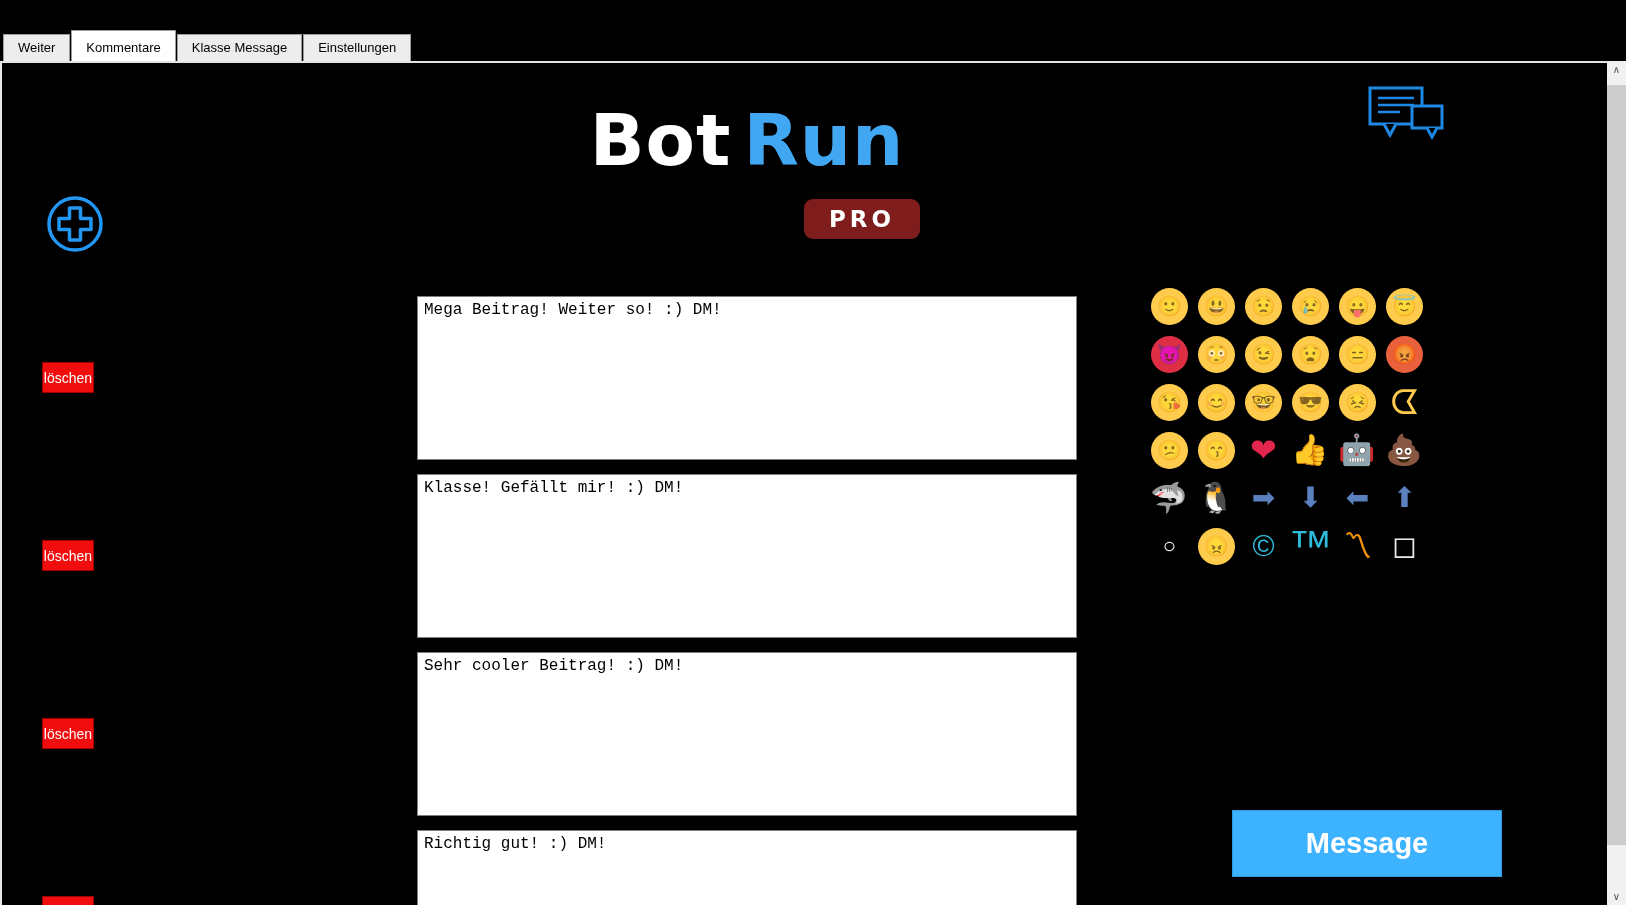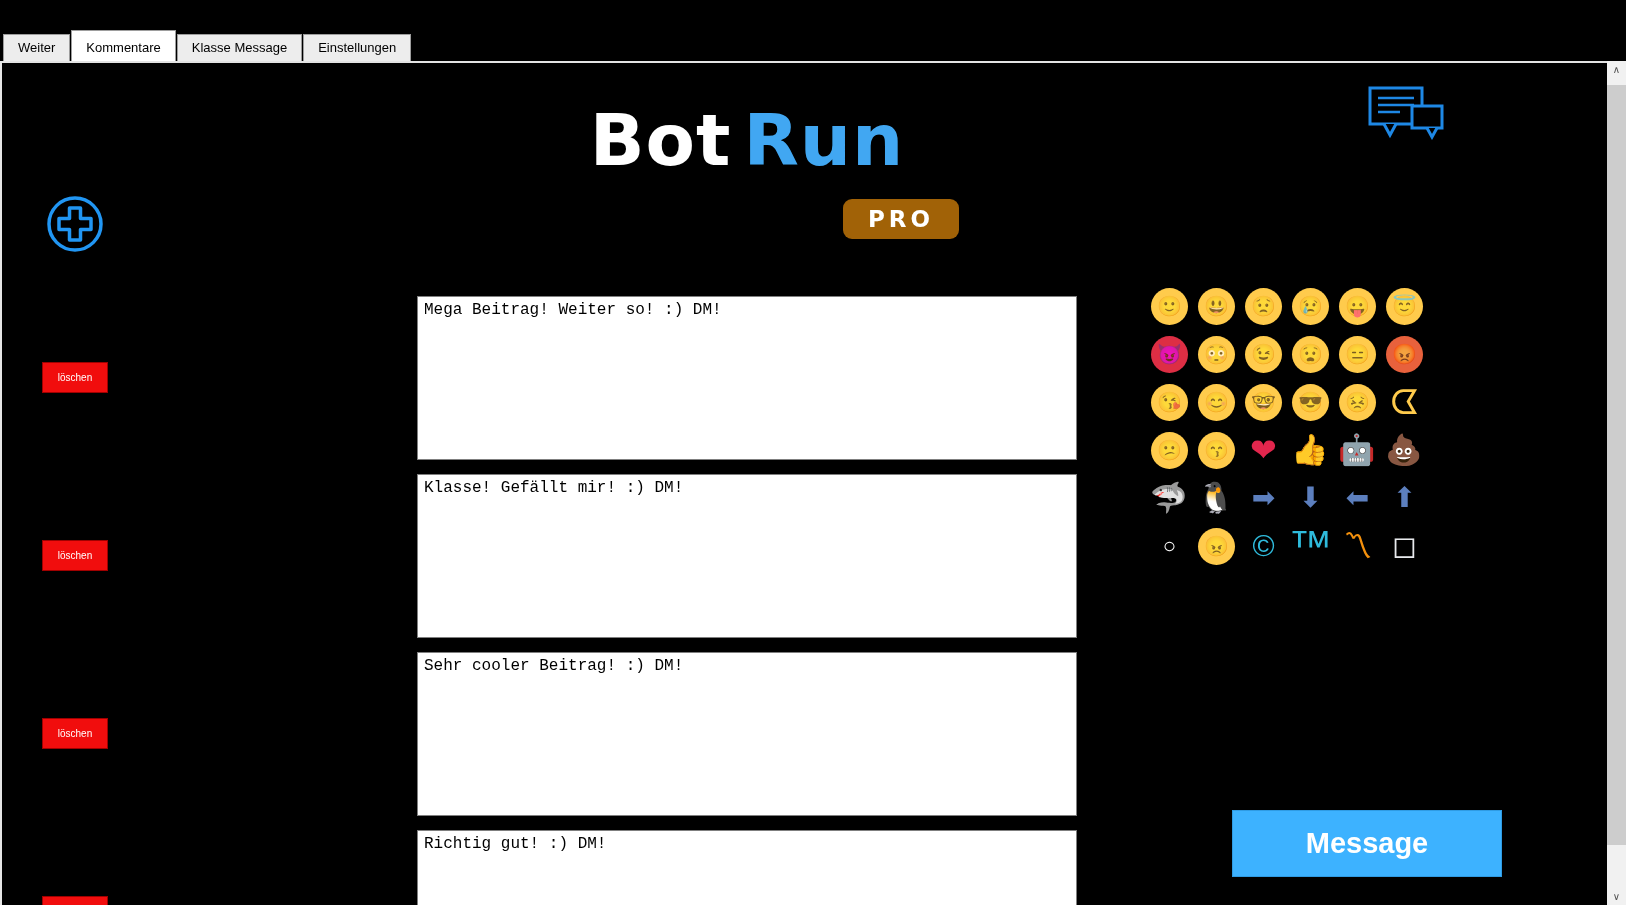--- a/index.html
+++ b/index.html
@@ -30,31 +30,31 @@
   .content{position:absolute;top:61px;left:0;width:1607px;height:844px;background:#000;
            border-left:2px solid #e6e6e6;border-top:2px solid #e3e3e3;
            box-sizing:border-box;overflow:hidden;}
 
   .chat-icon{position:absolute;left:1366px;top:23px;}
 
   .logo{position:absolute;left:415px;top:35px;width:660px;text-align:center;
         font-family:"DejaVu Sans",sans-serif;font-weight:bold;font-size:72px;
         letter-spacing:1px;color:#ffffff;white-space:nowrap;}
   .logo-run{color:#41a7f2;margin-left:12px;}
-  .pro{position:absolute;left:802px;top:136px;width:116px;height:40px;background:#a16207;
+  .pro{position:absolute;left:802px;top:136px;width:116px;height:40px;background:#7f1d1d;
        border-radius:9px;color:#fff;font-weight:bold;font-size:23px;letter-spacing:4px;
        display:flex;align-items:center;justify-content:center;
-       font-family:"DejaVu Sans",sans-serif;margin-left:39px;}
+       font-family:"DejaVu Sans",sans-serif;}
 
   .plus{position:absolute;left:44px;top:132px;width:58px;height:58px;cursor:pointer;}
 
   
   .comment-row{position:absolute;left:0;width:1110px;height:164px;}
-  .delete-btn{position:absolute;left:40px;top:66px;width:66px;height:31px;
-              background:#f10d0d;color:#ffffff;font-size:10px;border:1px solid #a00000;
+  .delete-btn{position:absolute;left:40px;top:66px;width:52px;height:31px;
+              background:#f10d0d;color:#ffffff;font-size:14px;border:1px solid #a00000;
               font-family:"Liberation Sans",sans-serif;cursor:pointer;padding:0;}
   .comment-text{position:absolute;left:415px;top:0;width:660px;height:164px;
                 box-sizing:border-box;background:#ffffff;color:#000;
                 border:1px solid #7f7f7f;resize:none;overflow:hidden;
                 font-family:"Liberation Mono","DejaVu Sans Mono",monospace;
                 font-size:16px;line-height:1.25;padding:3px 6px;outline:none;}
 
   
   .emoji-grid{position:absolute;left:1144px;top:219px;display:grid;
               grid-template-columns:repeat(6,47px);grid-auto-rows:48px;}

